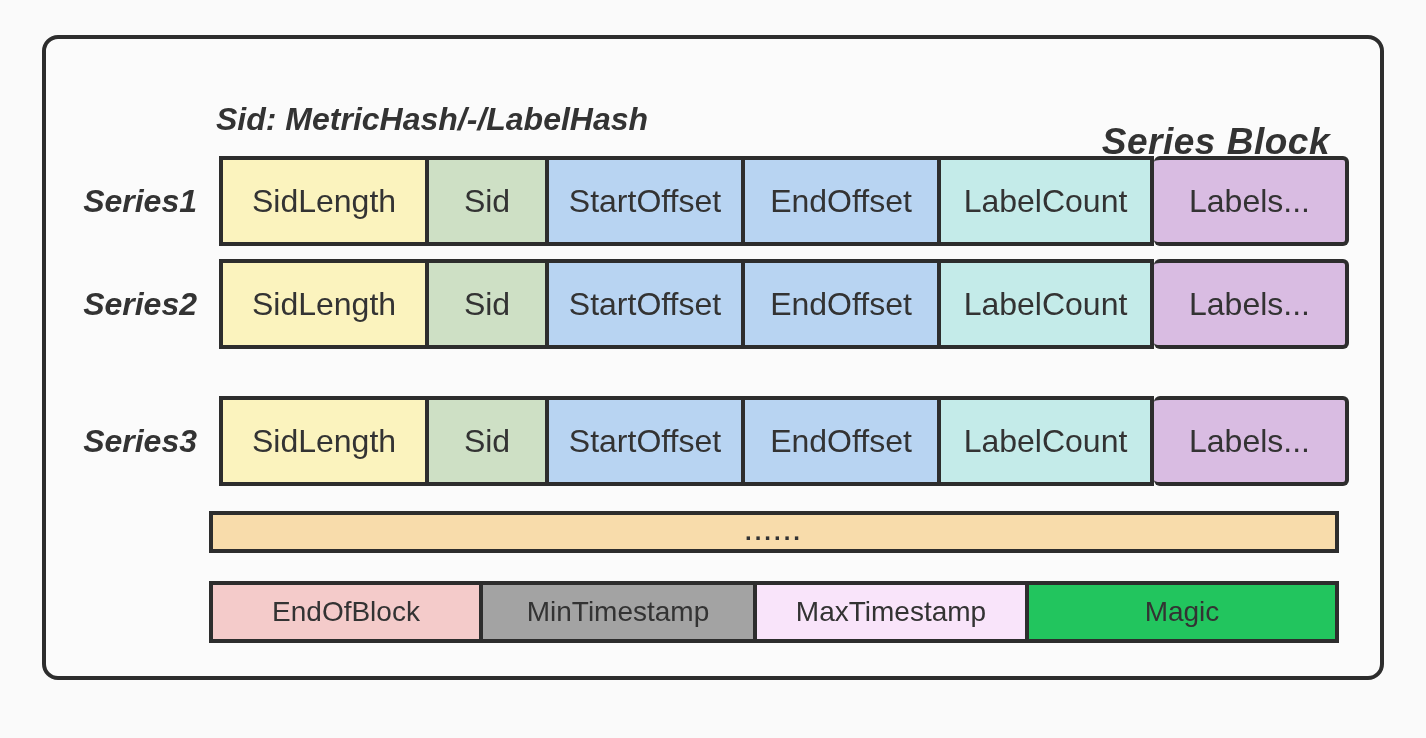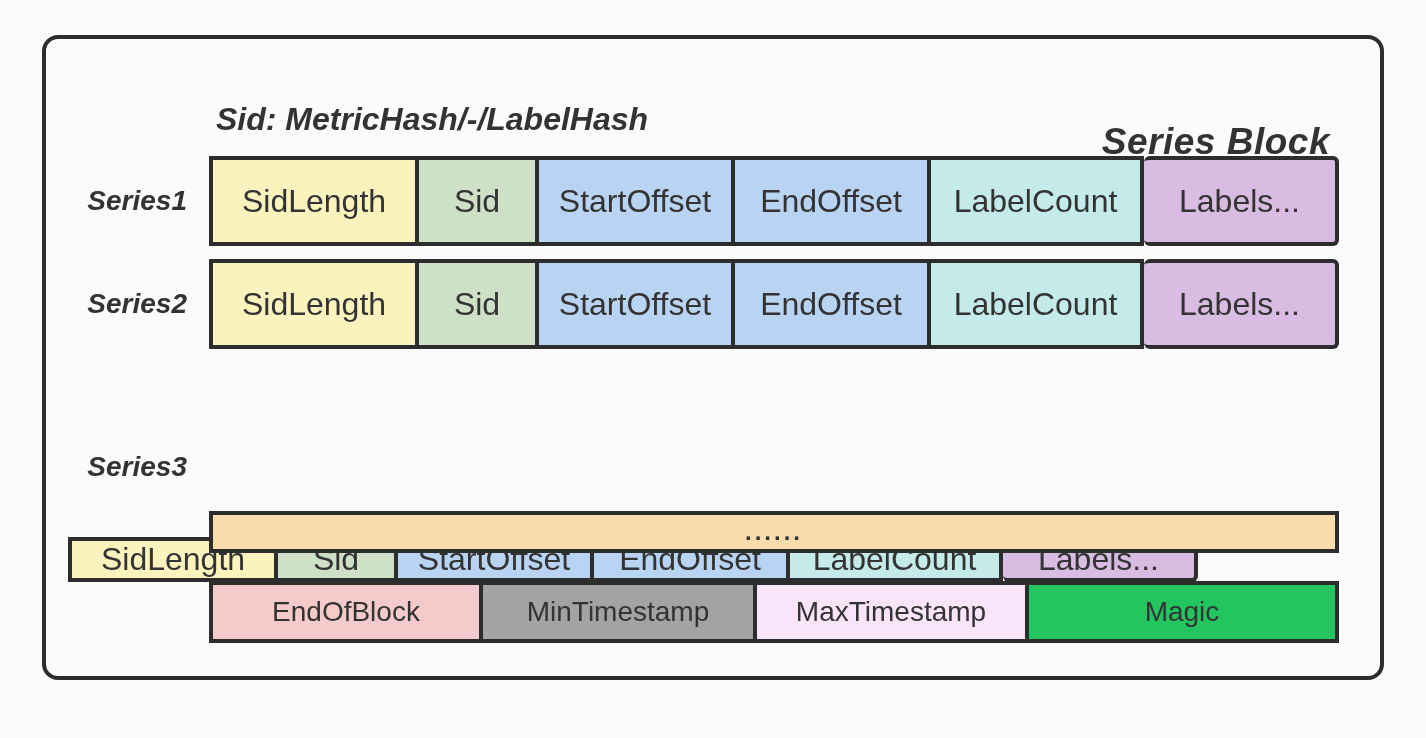--- a/index.html
+++ b/index.html
@@ -50,32 +50,33 @@
   .series-row {
     position: absolute;
     left: 0;
     width: 1293px;
     height: 90px;
     display: flex;
     align-items: stretch;
   }
   .series-row.r1 { top: 117px; }
   .series-row.r2 { top: 220px; }
-  .series-row.r3 { top: 357px; flex-direction: column; }
+  .series-row.r3 { top: 357px; }
 
   .row-label {
     width: 141px;
     flex: 0 0 141px;
     display: flex;
     align-items: center;
     justify-content: flex-end;
-    font-size: 28px;
+    font-size: 32px;
     font-weight: bold;
     font-style: italic;
     color: var(--text, #333);
+    padding-left: 10px;
   }
 
   .cells {
     margin-left: 22px;
     display: flex;
     align-items: stretch;
   }
 
   .cell {
     box-sizing: border-box;

